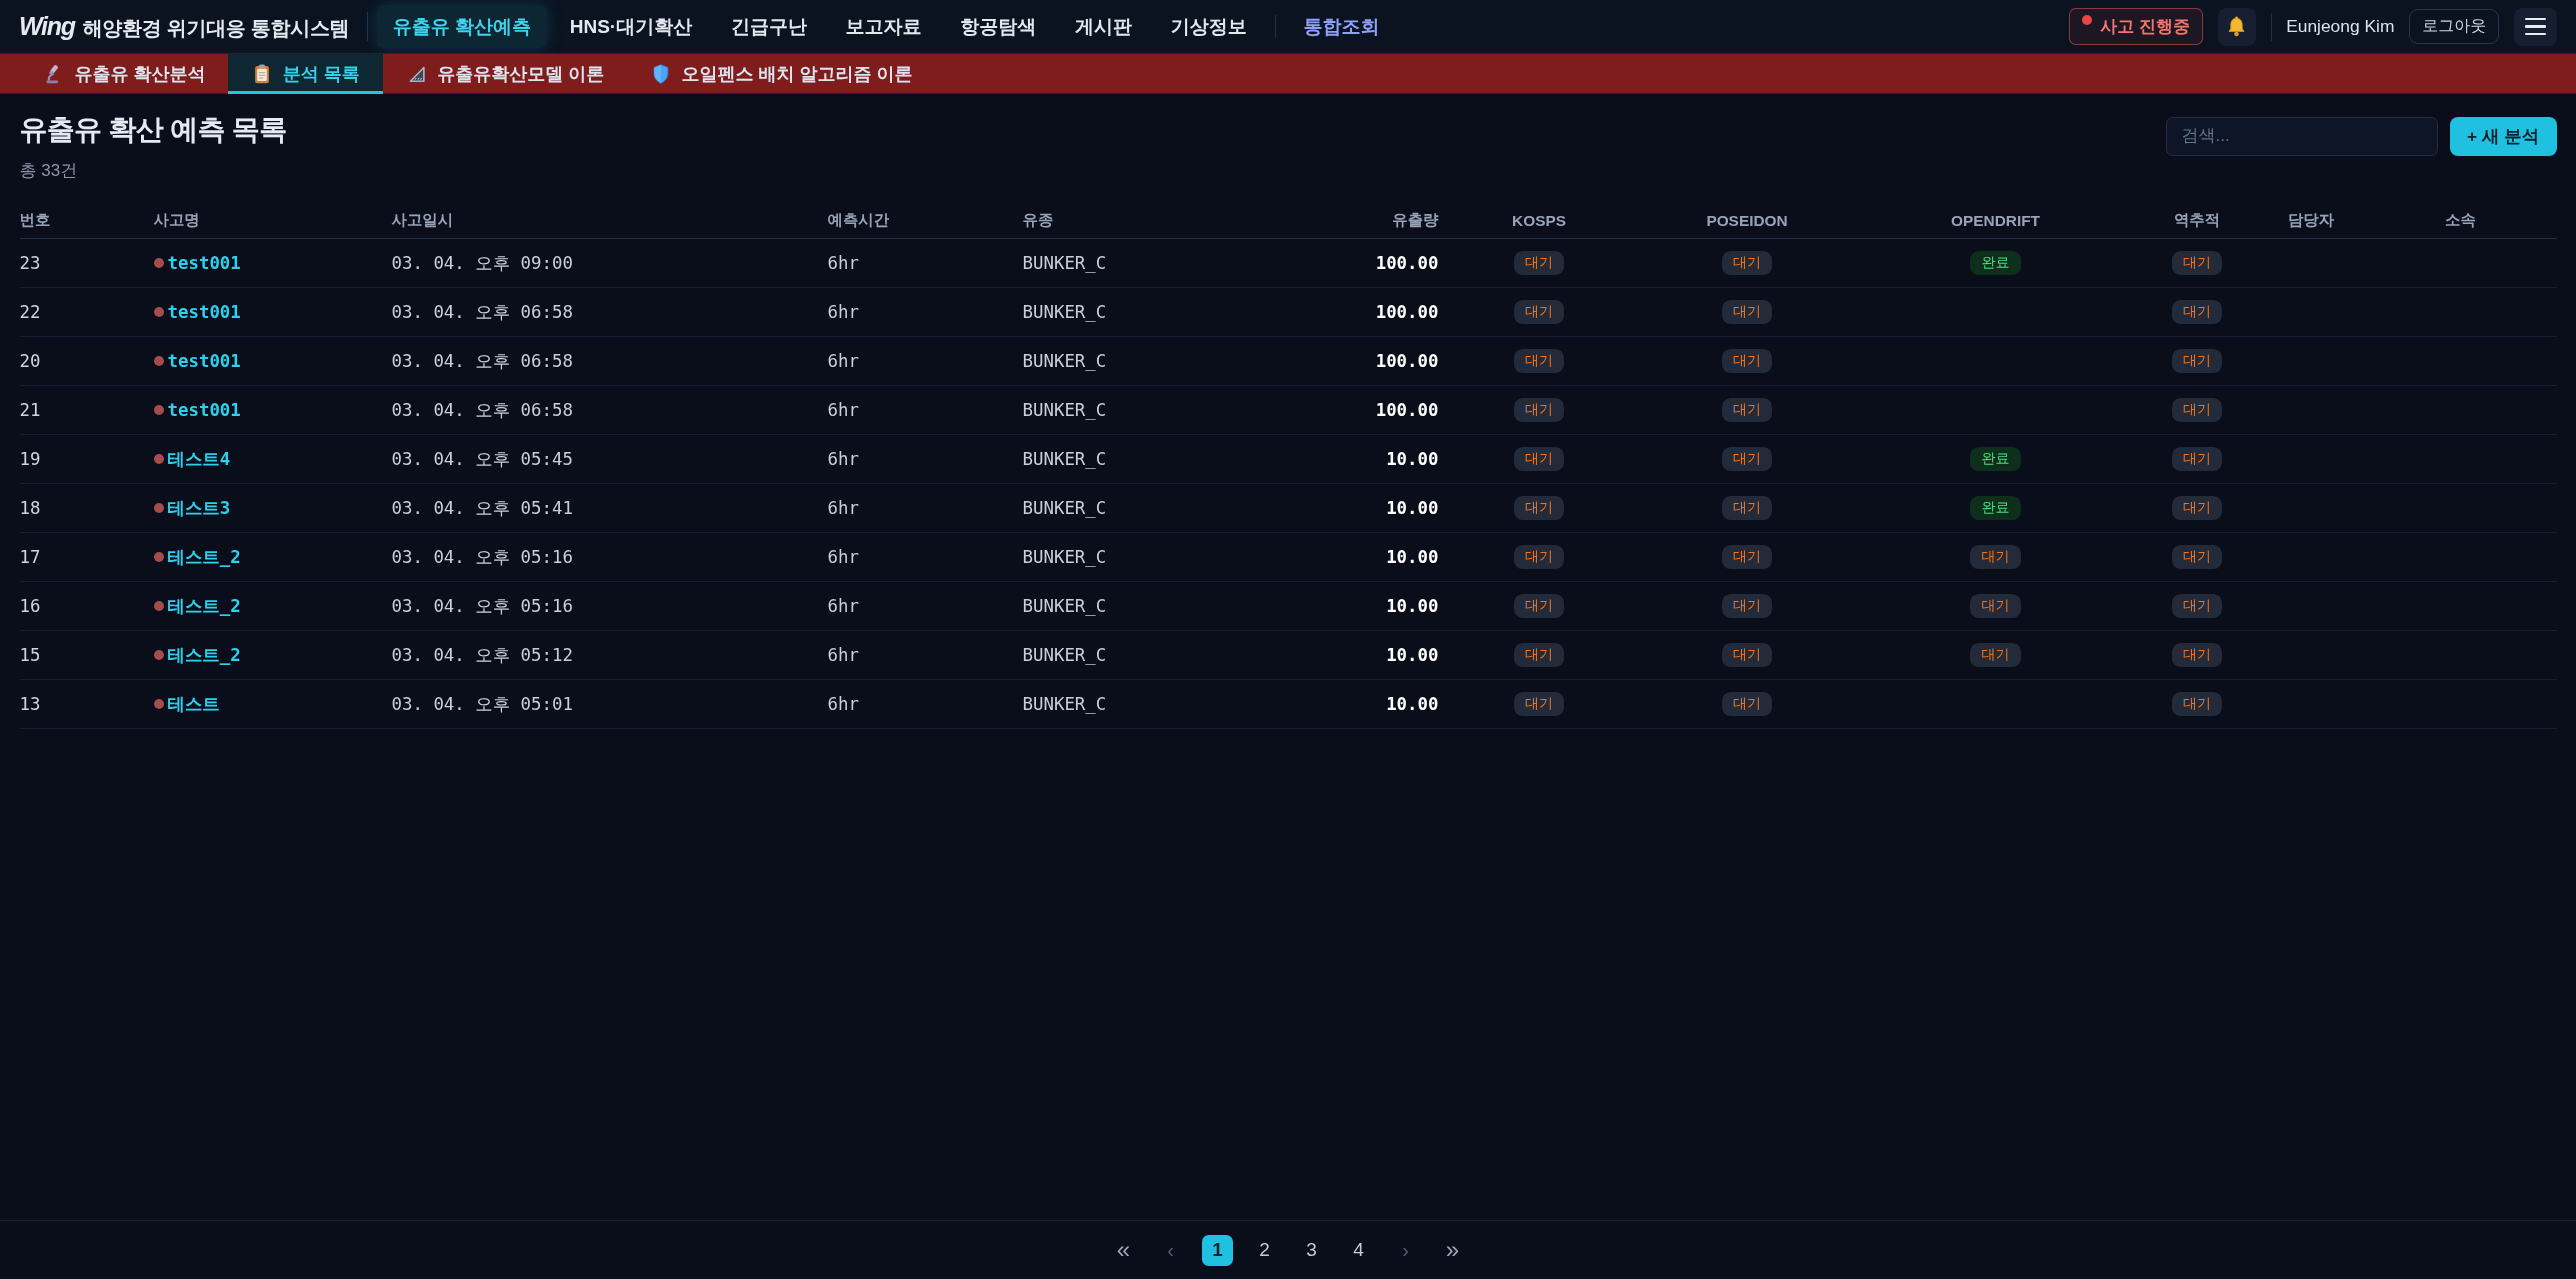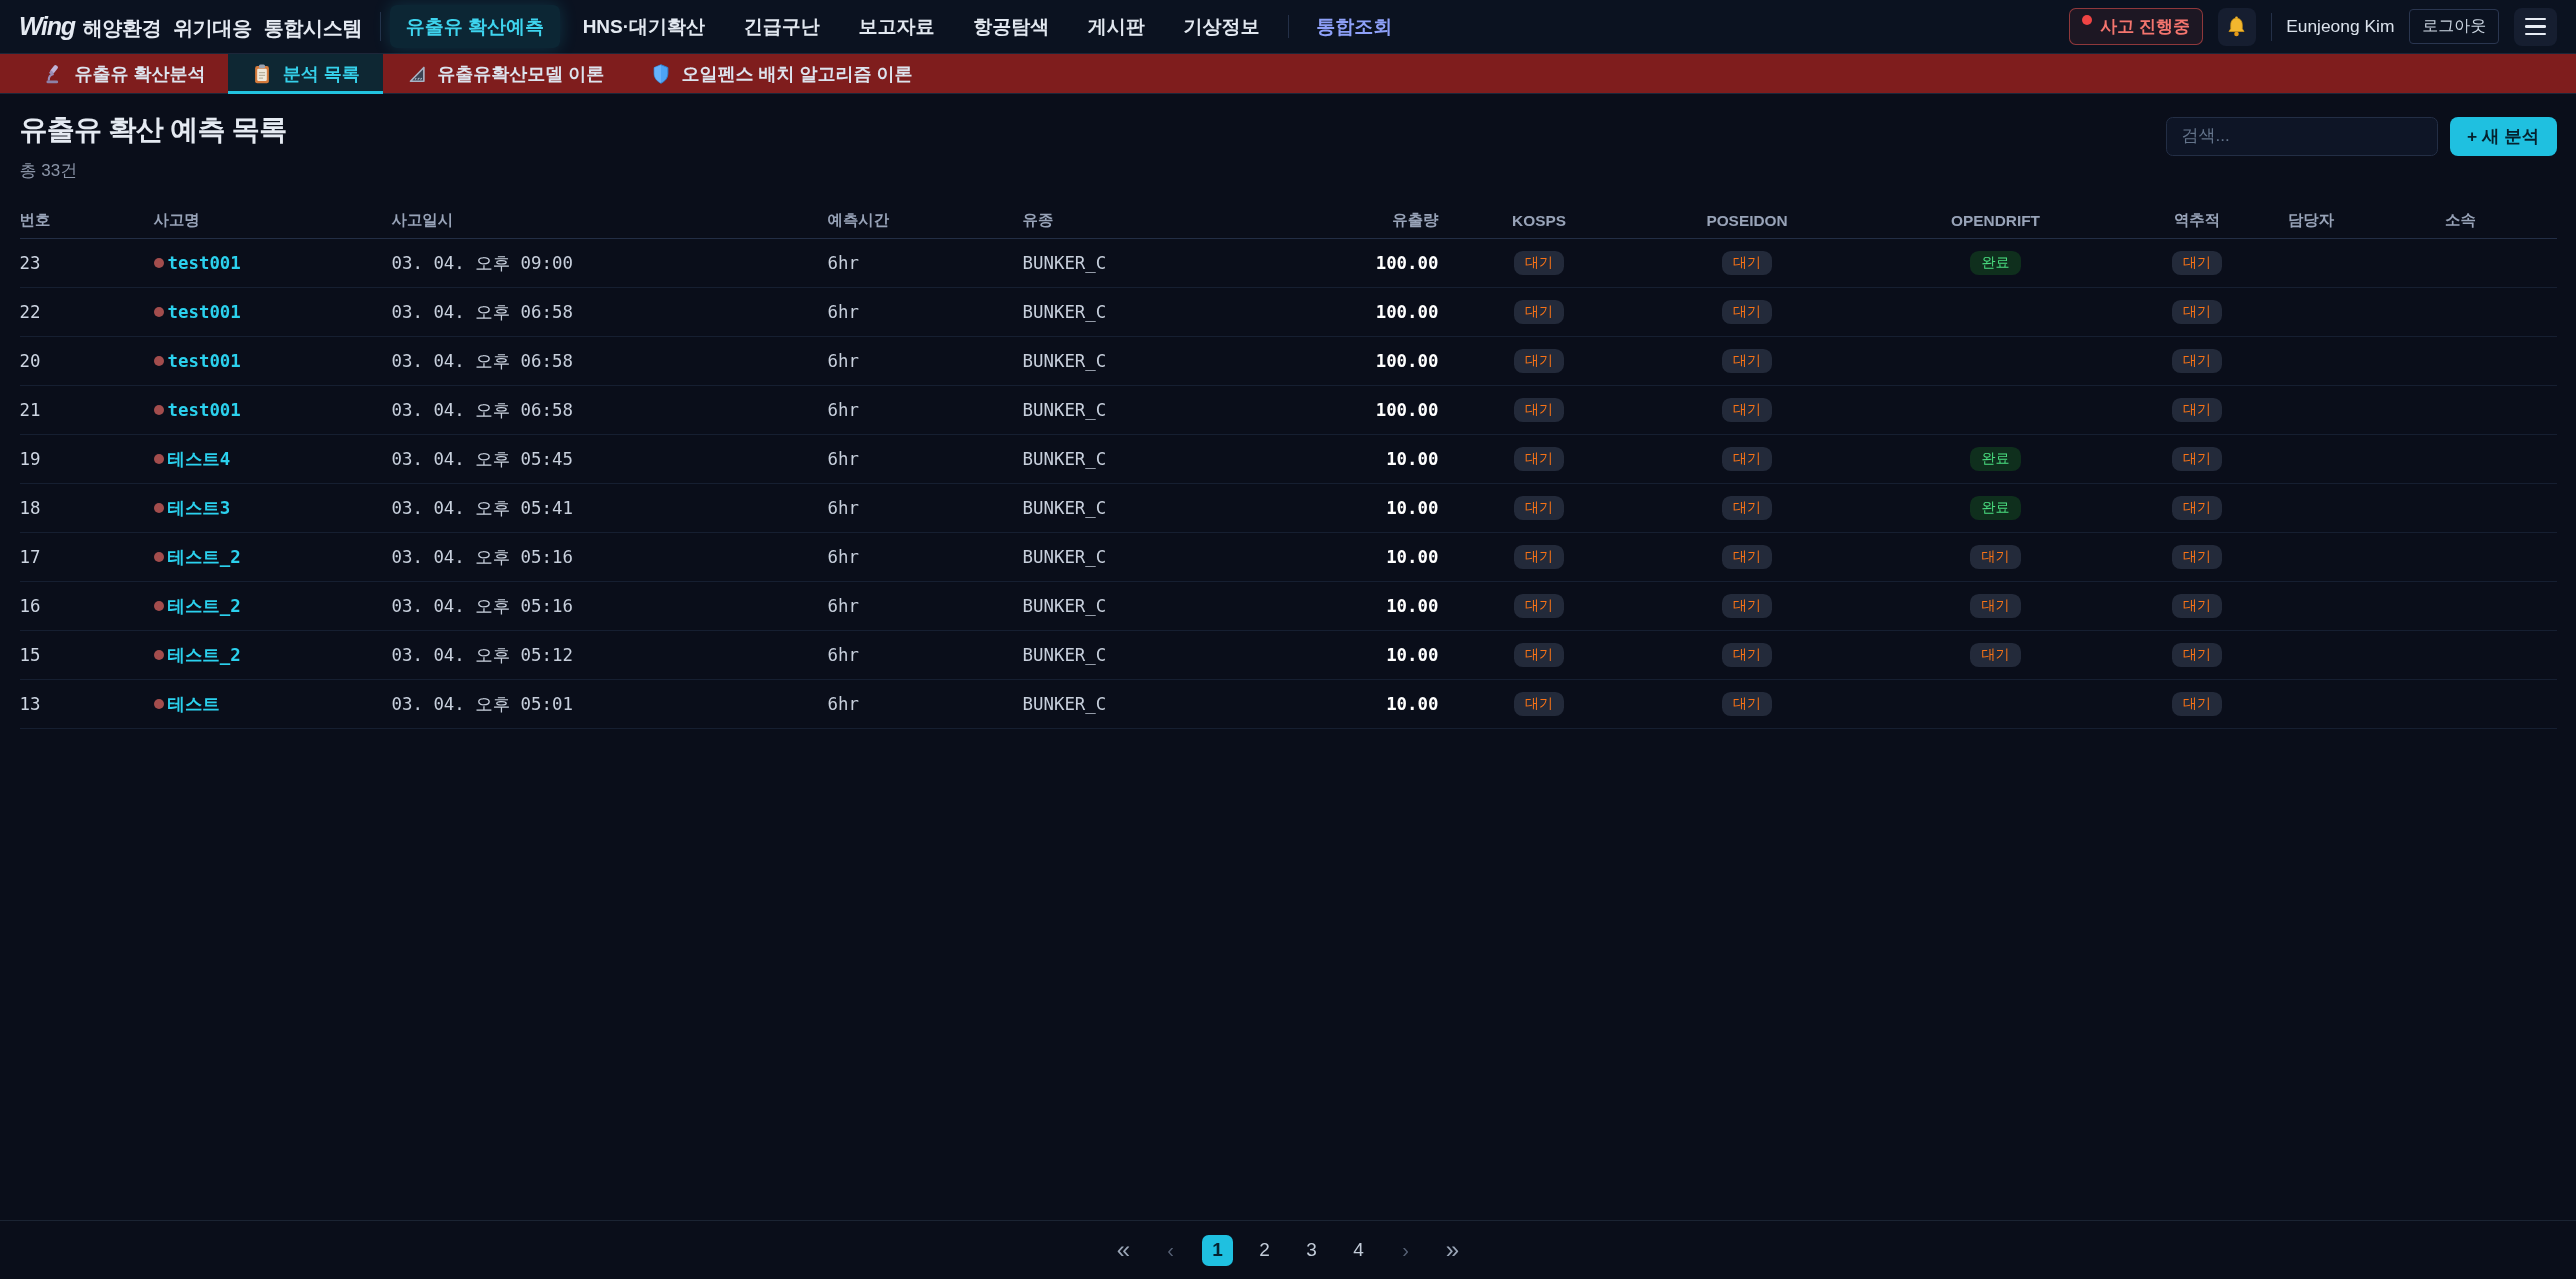--- a/index.html
+++ b/index.html
@@ -10,21 +10,21 @@
     display:flex; flex-direction:column;
   }
 
   
   .topbar {
     height:54px; background:#0b1220; border-bottom:0.7px solid #1c2639;
     display:flex; align-items:center; padding:0 19px; flex-shrink:0;
   }
   .logo-wrap { display:flex; align-items:baseline; gap:8px; cursor:pointer; white-space:nowrap; }
   .logo-mark { font-size:25px; font-weight:bold; font-style:italic; letter-spacing:-1.3px; }
-  .logo-title { font-size:20px; font-weight:bold; letter-spacing:-0.3px;font-family:Liberation Mono, monospace; }
+  .logo-title { font-size:20px; font-weight:bold; letter-spacing:-0.3px; }
   .nav-sep { width:0.7px; height:29.5px; background:#243048; margin:0 9.4px 0 17.4px; }
   .mainnav { display:flex; align-items:center; gap:6.7px; }
   .nav-item {
     font-size:19px; font-weight:600; color:#e2e8f0; padding:8.7px 16px;
     border-radius:6.7px; cursor:pointer; white-space:nowrap;
   }
   .nav-item.active { color:#3ed4ee; background:rgba(34,211,238,0.10); box-shadow:0 0 17.4px rgba(34,211,238,0.18); }
   .nav-item.accent { color:#8ea0f8; }
   .nav-divider2 { width:0.7px; height:23px; background:#243048; margin:0 5.4px; }
 
@@ -36,21 +36,21 @@
   }
   .incident-badge .dot { width:10px; height:10px; border-radius:50%; background:#ef4444; }
   .icon-btn {
     width:38px; height:38px; border-radius:8px; background:#161e30; border:none;
     display:flex; align-items:center; justify-content:center; cursor:pointer;
   }
   .vsep { width:0.7px; height:28px; background:#243048; }
   .user-name { font-size:17.4px; color:#dbe2ec; }
   .logout-btn {
     font-size:16px; color:#cbd5e1; background:transparent; border:0.7px solid #2a3650;
-    border-radius:4px; padding:6px 12px; cursor:pointer; font-family:inherit;
+    border-radius:9px; padding:6px 12px; cursor:pointer; font-family:inherit;
   }
   .menu-btn { width:43px; height:38px; flex-direction:column; gap:4.7px; }
   .menu-btn .bar { width:21.5px; height:2.7px; background:#e8edf5; border-radius:1.3px; }
 
   
   .tabbar {
     height:40px; background:#7f1d1d; border-bottom:0.7px solid #1c2639;
     display:flex; align-items:stretch; padding:0 20px; flex-shrink:0;
   }
   .tab {

